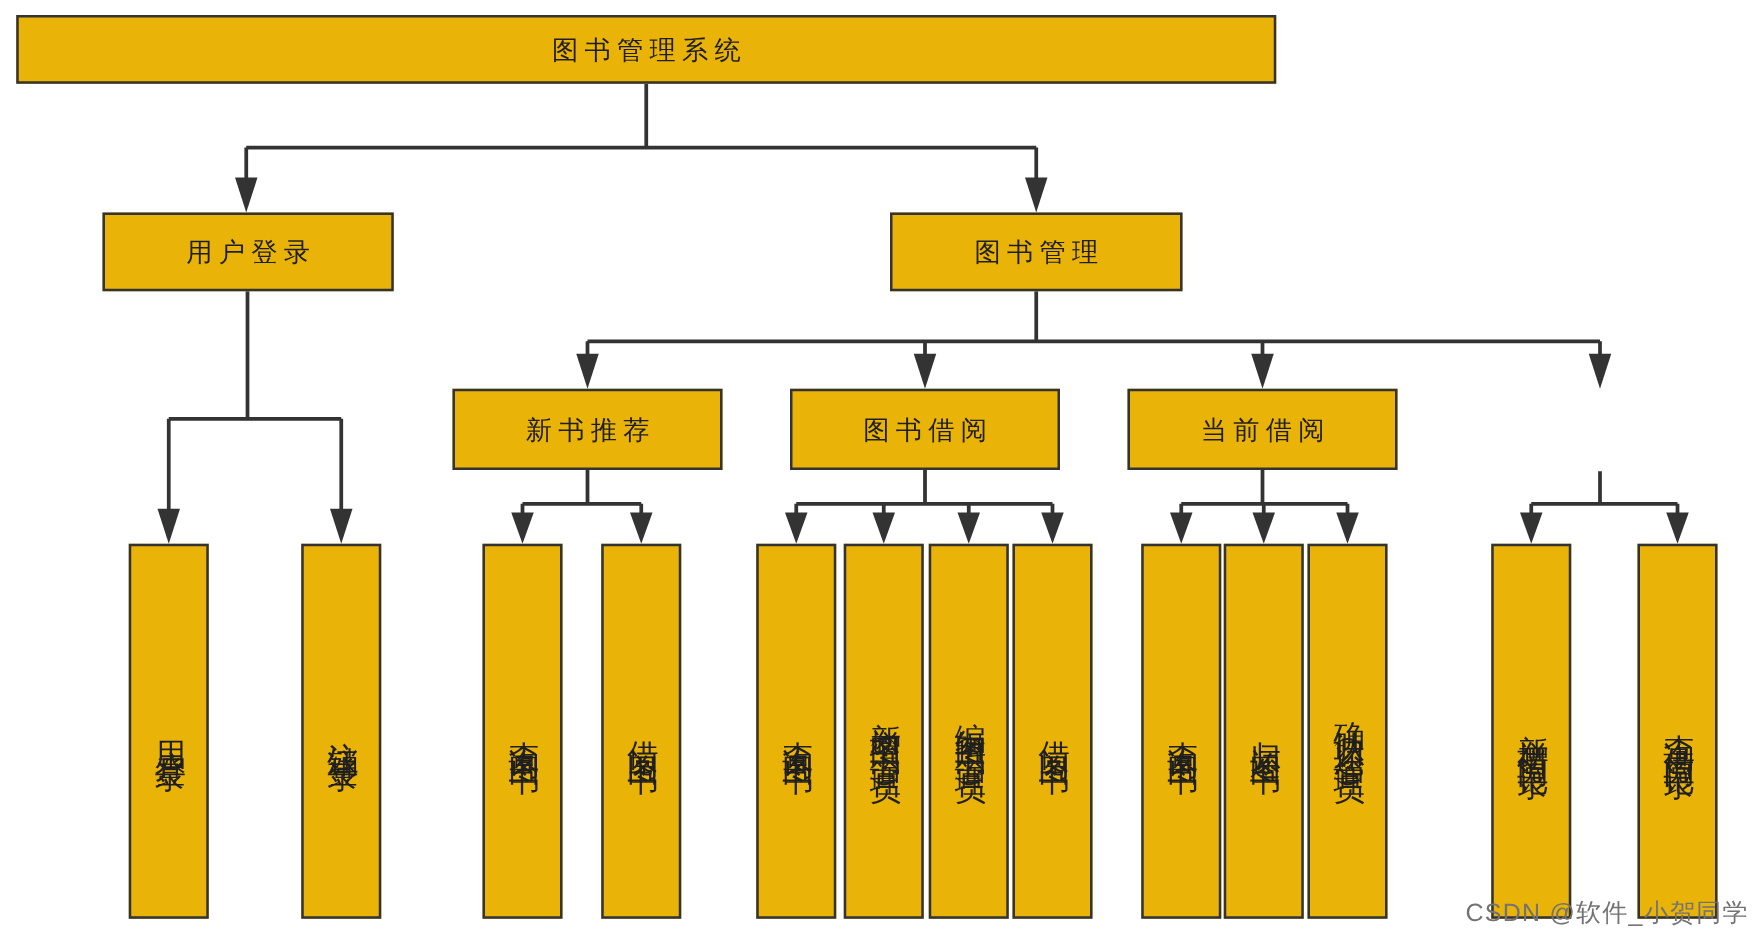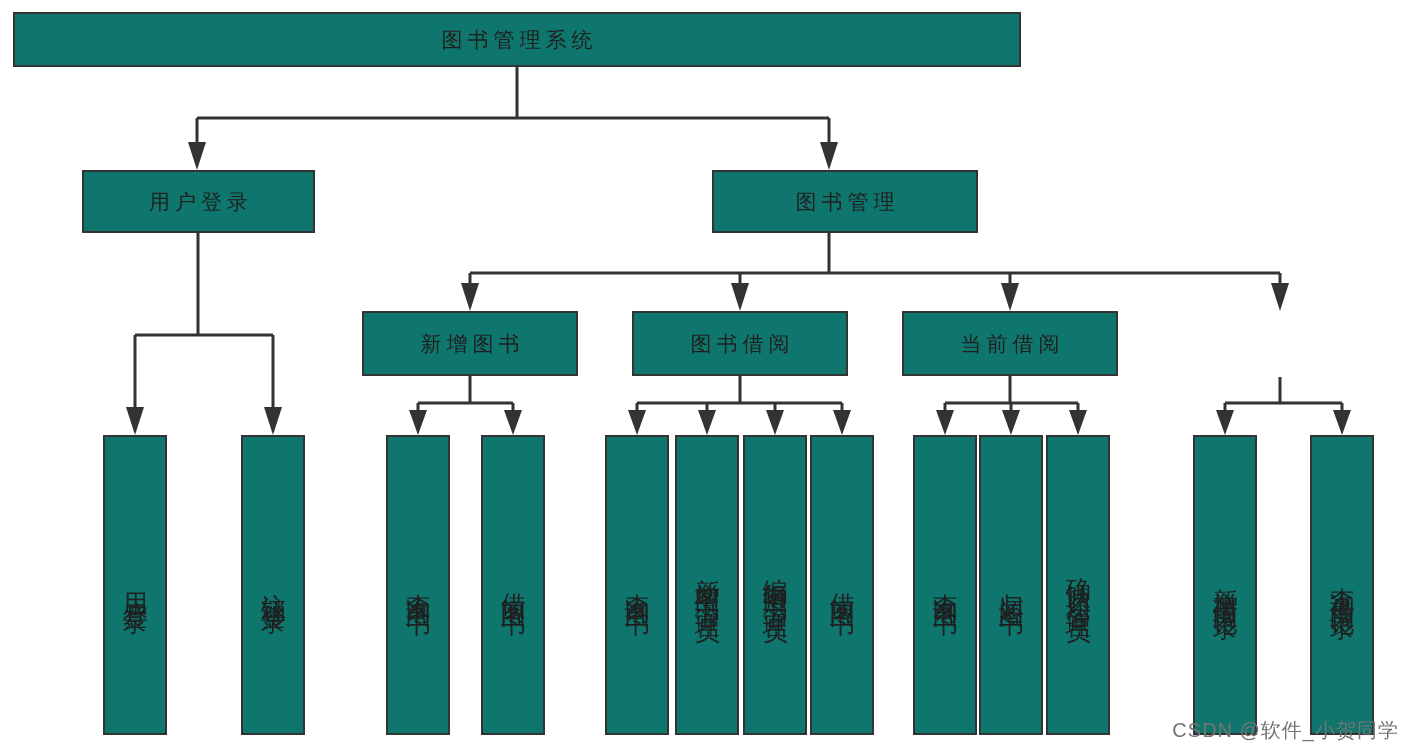--- a/index.html
+++ b/index.html
@@ -2,21 +2,21 @@
 <html><head>
 <meta charset="utf-8">
 <style>
   html,body{margin:0;padding:0;background:#ffffff;}
   .stage{
     position:relative;width:1405px;height:747px;background:#ffffff;
     font-family:"Liberation Sans",sans-serif;overflow:hidden;
   }
   .wires{position:absolute;left:0;top:0;z-index:1;}
   .box{
-    position:absolute;z-index:2;box-sizing:border-box;background:#0f766e;
+    position:absolute;z-index:2;box-sizing:border-box;background:#eab308;
     border:2.5px solid #333333;display:flex;align-items:center;justify-content:center;
     color:#1f1f1f;
   }
   .hlabel span{font-size:21px;letter-spacing:5px;margin-right:-5px;white-space:nowrap;}
   .leaf span{
     writing-mode:vertical-rl;text-orientation:mixed;
     font-size:25px;letter-spacing:6px;line-height:1.1;white-space:nowrap;
   }
   .watermark{
     position:absolute;z-index:5;right:6px;bottom:3px;
@@ -61,26 +61,26 @@
     </g>
   </svg>
 
   <div class="box hlabel" style="left:13px;top:12px;width:1008px;height:55px">
     <span>图书管理系统</span>
   </div>
 
   <div class="box hlabel" style="left:82px;top:170px;width:233px;height:63px">
     <span>用户登录</span>
   </div>
-  <div class="box hlabel" style="left:712px;top:170px;width:266px;height:63px">
+  <div class="box hlabel" style="left:712px;top:170px;width:234px;height:63px">
     <span>图书管理</span>
   </div>
 
   <div class="box hlabel" style="left:362px;top:311px;width:216px;height:65px">
-    <span>新增图书</span>
+    <span>新书推荐</span>
   </div>
   <div class="box hlabel" style="left:902px;top:311px;width:216px;height:65px">
     <span>当前借阅</span>
   </div>
   <div class="box hlabel" style="left:632px;top:311px;width:216px;height:65px">
     <span>图书借阅</span>
   </div>
 
   <div class="box leaf" style="left:103px;top:435px;width:64px;height:300px">
     <span>用户登录</span>

